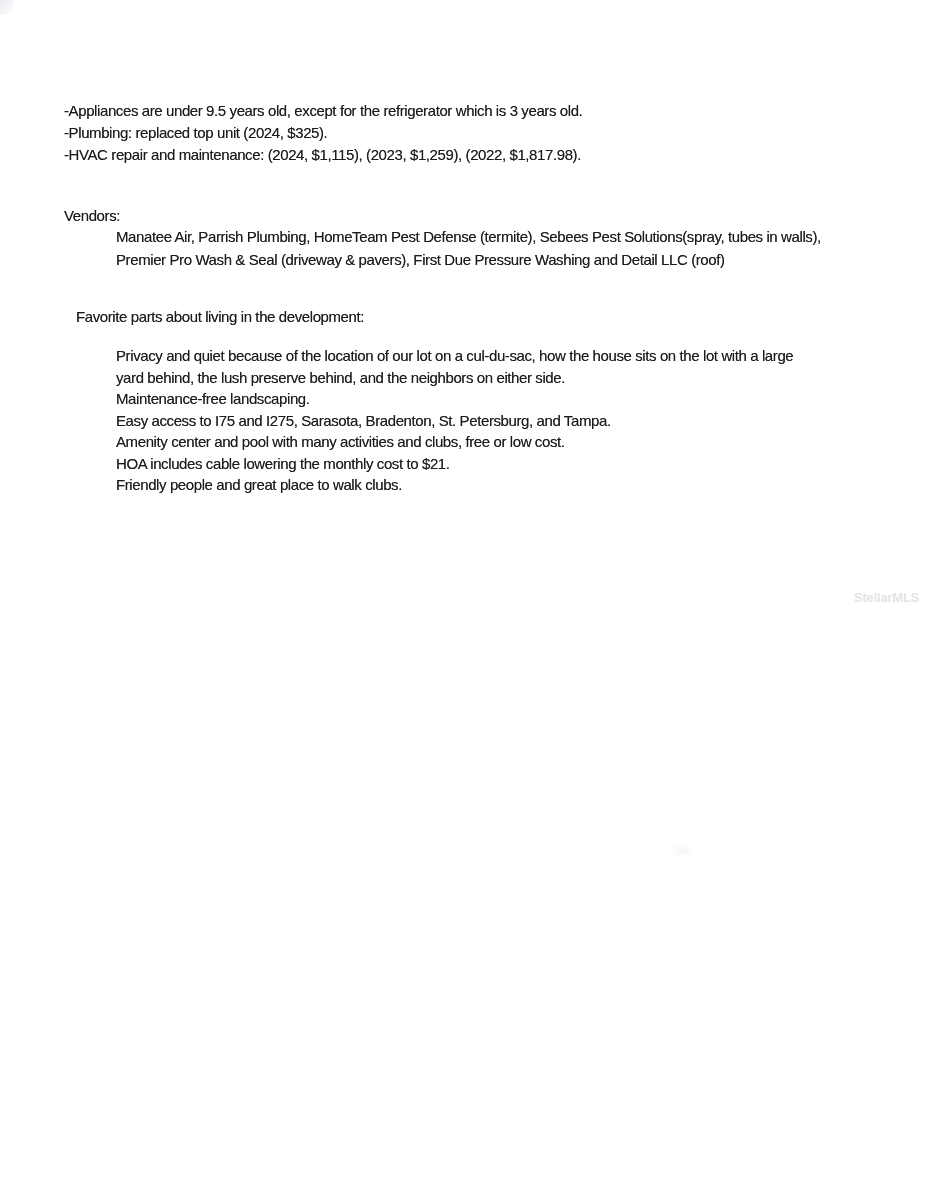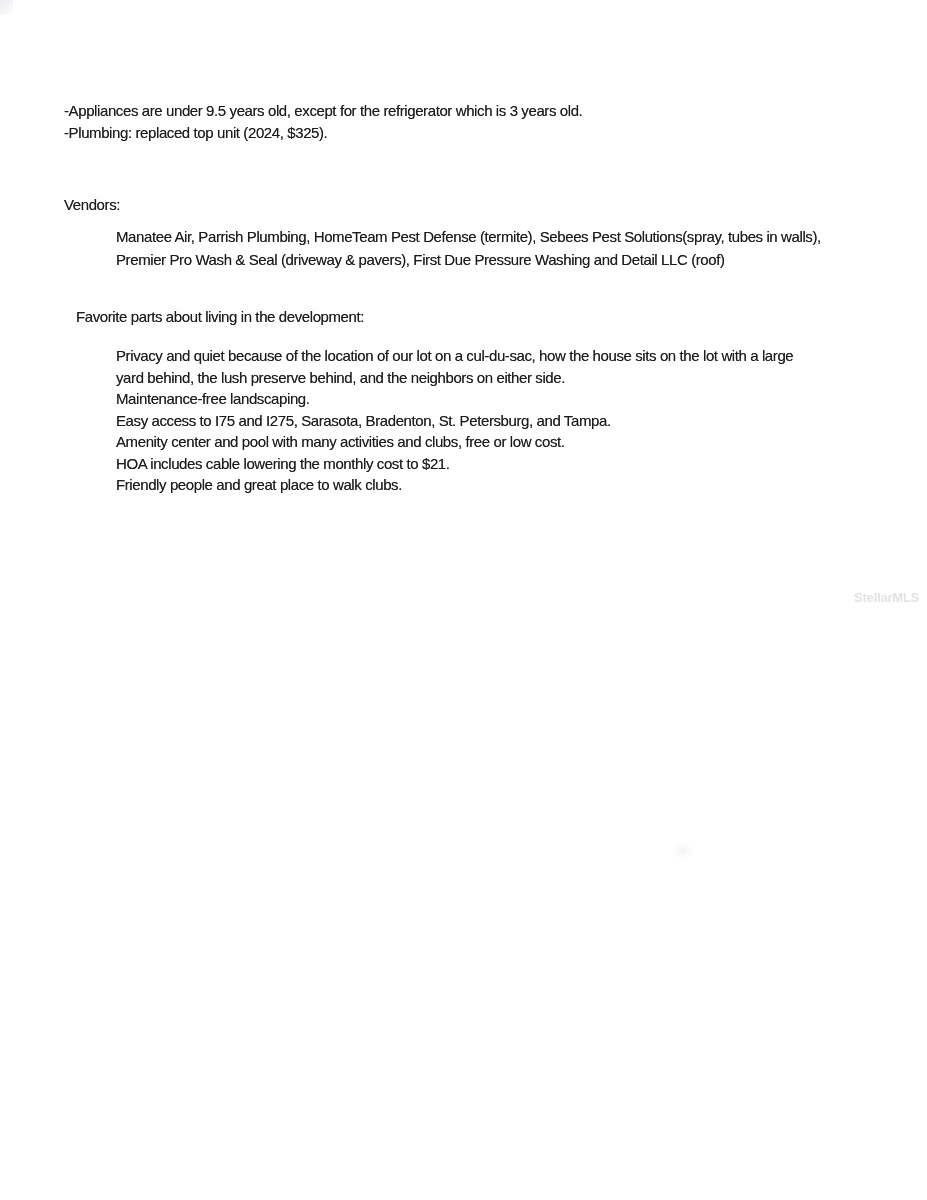--- a/index.html
+++ b/index.html
@@ -25,21 +25,21 @@
   }
   .line { white-space: nowrap; }
 
   .notes-block {
     left: 64px;
     top: 100px;
     line-height: 22px;
   }
   .vendors-label {
     left: 64px;
-    top: 194px;
+    top: 205px;
     line-height: 22px;
   }
   .vendors-block {
     left: 116px;
     top: 226px;
     line-height: 22.5px;
   }
   .favorites-label {
     left: 76px;
     top: 306px;
@@ -86,20 +86,21 @@
 </head>
 <body>
 
 <div class="page">
 
   <div class="corner-artifact"></div>
 
   <div class="doc-text notes-block">
     <div class="line">-Appliances are under 9.5 years old, except for the refrigerator which is 3 years old.</div>
     <div class="line">-Plumbing: replaced top unit (2024, $325).</div>
+    <div class="line">-HVAC repair and maintenance: (2024, $1,115), (2023, $1,259), (2022, $1,817.98).</div>
   </div>
 
   <div class="doc-text vendors-label">Vendors:</div>
 
   <div class="doc-text vendors-block">
     <div class="line">Manatee Air, Parrish Plumbing, HomeTeam Pest Defense (termite), Sebees Pest Solutions(spray, tubes in walls),</div>
     <div class="line">Premier Pro Wash &amp; Seal (driveway &amp; pavers), First Due Pressure Washing and Detail LLC (roof)</div>
   </div>
 
   <div class="doc-text favorites-label">Favorite parts about living in the development:</div>

